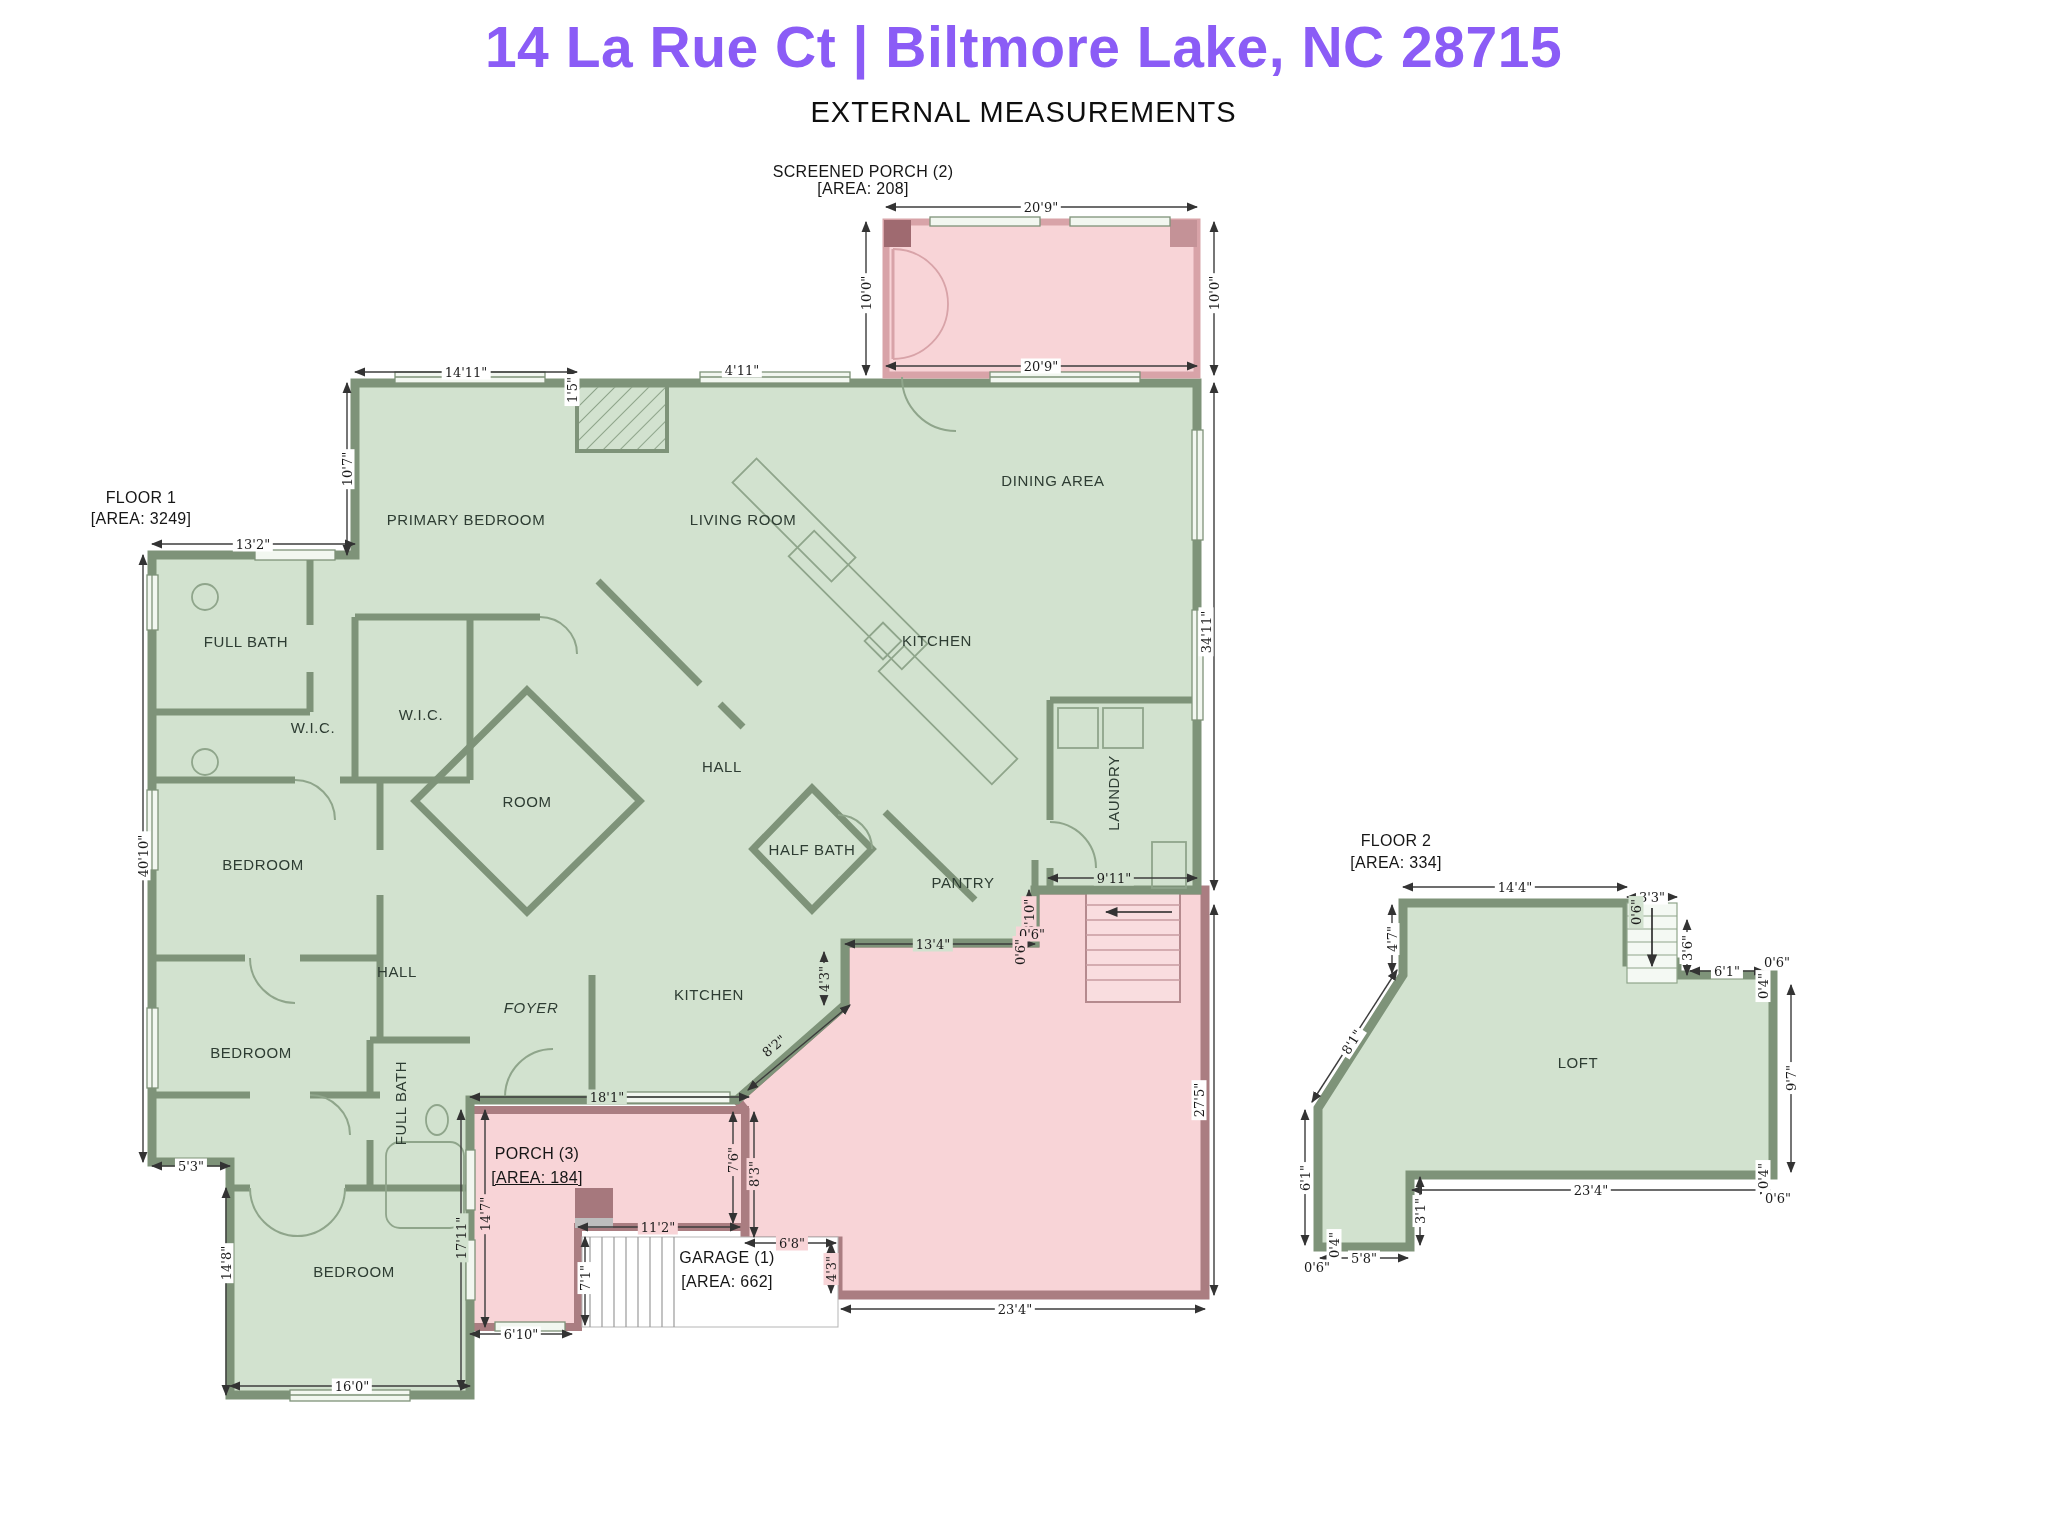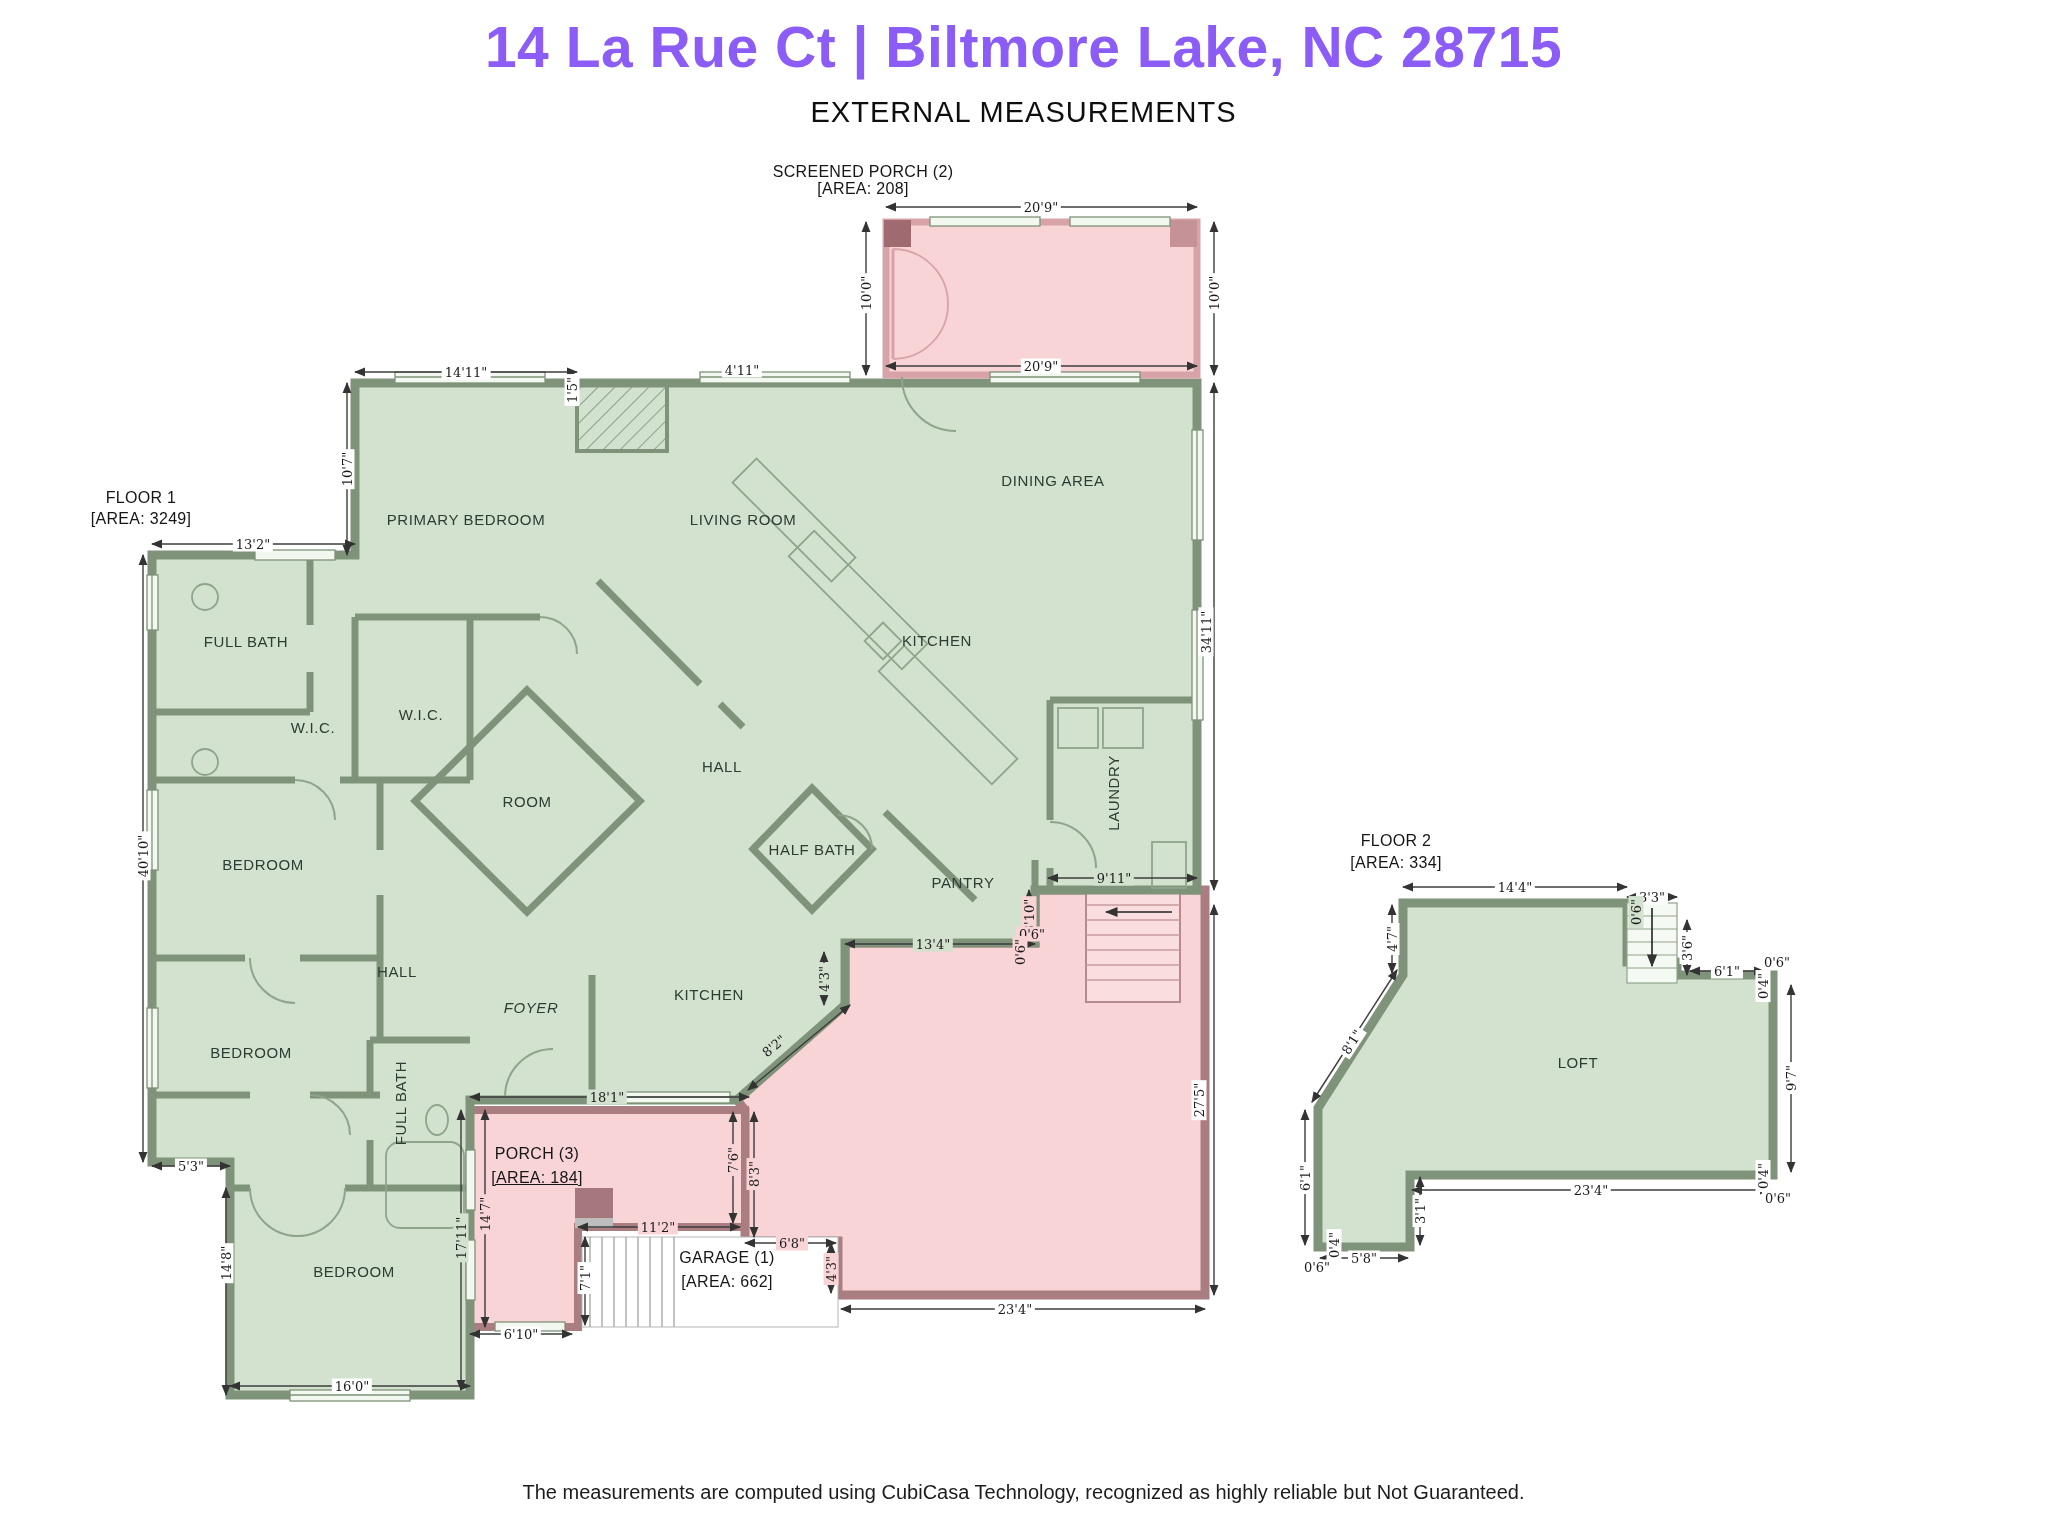--- a/index.html
+++ b/index.html
@@ -303,14 +303,13 @@
       <div class="lbl dim" style="left: 1591px; top: 1190px;">23'4"</div>
       <div class="lbl dim" style="left: 1420px; top: 1211px; transform: translate(-50%, -50%) rotate(-90deg);">3'1"</div>
       <div class="lbl dim" style="left: 1364px; top: 1258px;">5'8"</div>
       <div class="lbl dim" style="left: 1334px; top: 1245px; transform: translate(-50%, -50%) rotate(-90deg);">0'4"</div>
       <div class="lbl dim" style="left: 1317px; top: 1267px;">0'6"</div>
       <div class="lbl dim" style="left: 1305px; top: 1178px; transform: translate(-50%, -50%) rotate(-90deg);">6'1"</div>
       <div class="lbl dim" style="left: 1352px; top: 1042px; transform: translate(-50%, -50%) rotate(-57deg);">8'1"</div>
       <div class="lbl dim" style="left: 1392px; top: 939px; transform: translate(-50%, -50%) rotate(-90deg);">4'7"</div>
     </div>
 
-  <div id="footer2" class="footer-line">The measurements are computed using CubiCasa Technology, recognized as highly reliable but Not Guaranteed.</div>
 </div>
 
 </body></html>

